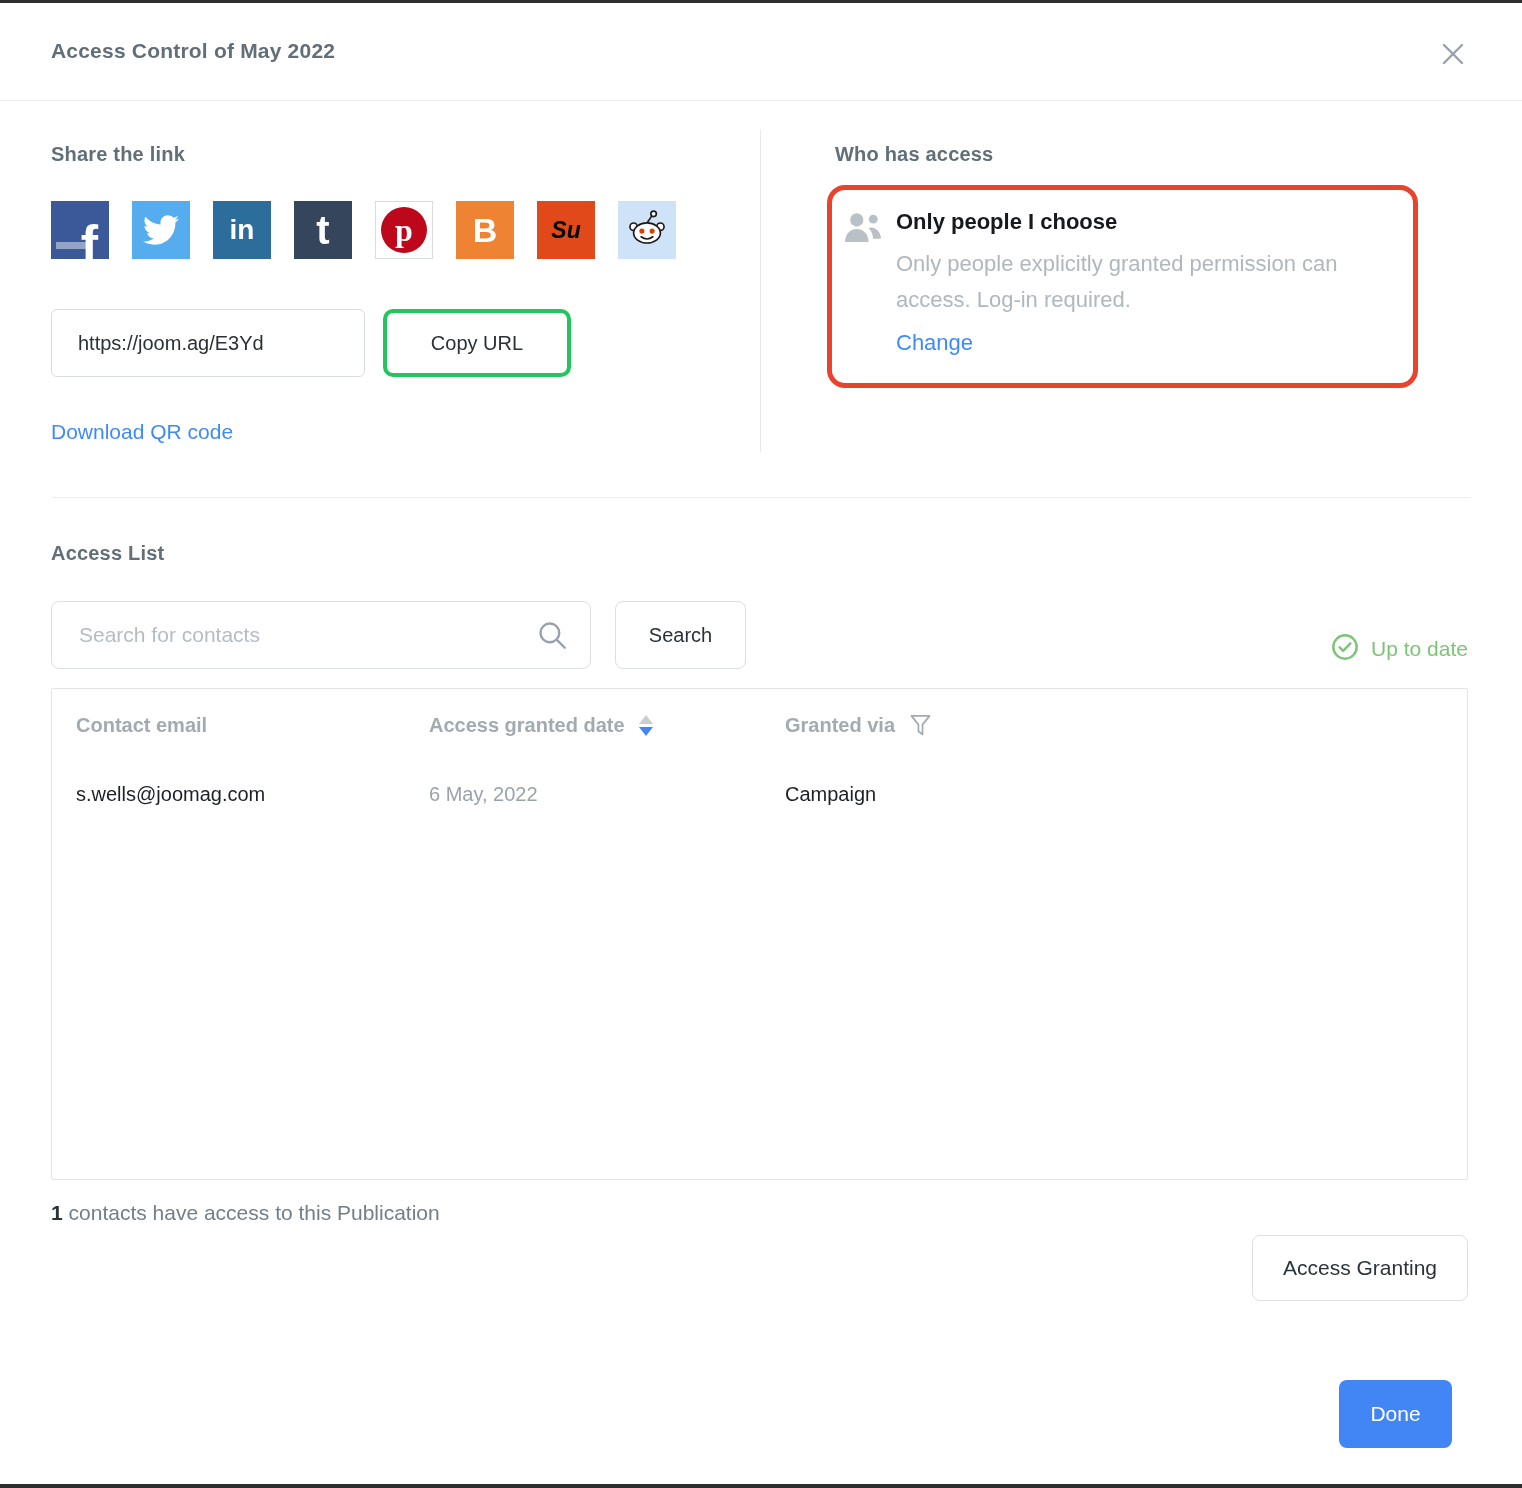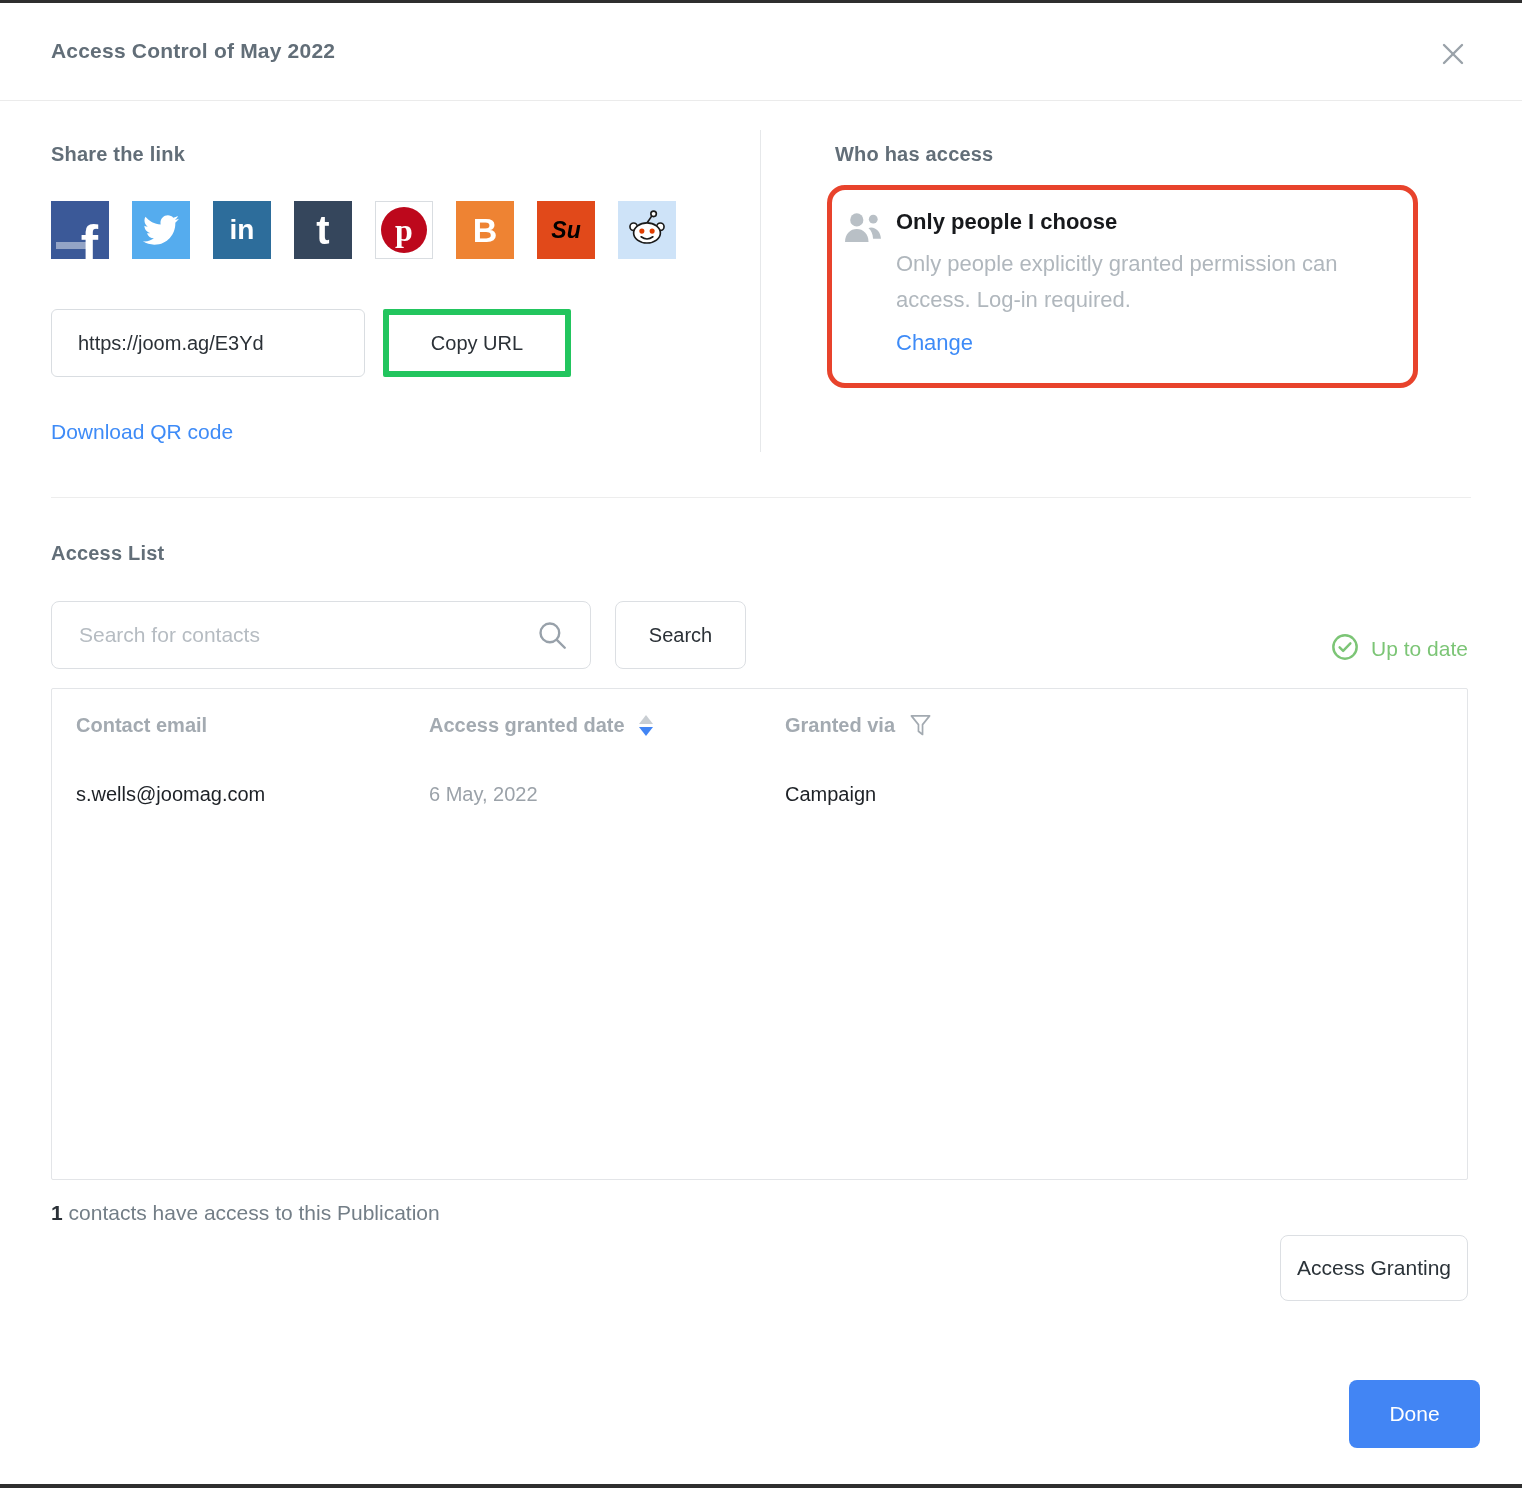--- a/index.html
+++ b/index.html
@@ -34,21 +34,21 @@
   .pinterest .glyph { width:46px; height:46px; border-radius:50%; background:#bd081c;
     display:flex; align-items:center; justify-content:center; font-size:32px;
     font-family:"Liberation Serif", serif; }
   .blogger .glyph { font-size:34px; }
   .stumbleupon .glyph { font-size:23px; font-style:italic; }
 
   .url-input { position:absolute; left:51px; top:309px; width:314px; height:68px;
     border:1px solid #d9dde1; border-radius:6px; padding:0 26px; font-size:20px;
     color:#2b3137; font-family:"Liberation Sans", sans-serif; outline:none; }
   .copy-btn { position:absolute; left:383px; top:309px; width:188px; height:68px;
-    background:#fff; border:6px solid #22c55e; border-radius:2px; font-size:20px;
+    background:#fff; border:4px solid #22c55e; border-radius:10px; font-size:20px;
     color:#2b3137; cursor:pointer; font-family:"Liberation Sans", sans-serif; }
   .qr-link { position:absolute; left:51px; top:420px; font-size:21px; color:#3e8bf7;
     cursor:pointer; }
 
   .v-divider { position:absolute; left:760px; top:130px; height:322px; width:1px;
     background:#e6e8ea; }
   .h-divider { position:absolute; left:51px; top:497px; width:1420px; height:1px;
     background:#ededed; }
 
   
@@ -93,24 +93,24 @@
     cursor:pointer; }
   .sort-up { width:0; height:0; border-left:7px solid transparent;
     border-right:7px solid transparent; border-bottom:9px solid #c9ced3; }
   .sort-down { width:0; height:0; border-left:7px solid transparent;
     border-right:7px solid transparent; border-top:9px solid #4285f4; margin-top:3px; }
   .filter-icon { display:inline-flex; cursor:pointer; }
 
   
   .summary { position:absolute; left:51px; top:1201px; font-size:21px; color:#737e87; }
   .summary b { color:#2b3137; font-weight:700; }
-  .grant-btn { position:absolute; right:54px; top:1235px; width:188px; height:66px;
+  .grant-btn { position:absolute; right:54px; top:1235px; width:216px; height:66px;
     background:#fff; border:1px solid #dcdfe3; border-radius:8px; font-size:21px;
     color:#2b3339; cursor:pointer; font-family:"Liberation Sans", sans-serif; }
-  .done-btn { position:absolute; right:42px; top:1380px; width:131px; height:68px;
+  .done-btn { position:absolute; right:70px; top:1380px; width:113px; height:68px;
     background:#4285f4; border:none; border-radius:8px; font-size:21px; color:#fff;
     cursor:pointer; font-family:"Liberation Sans", sans-serif; }
 </style>
 </head>
 <body>
 
 <div class="stage">
   <div class="edge-bar edge-top"></div>
 
   <div class="modal-header">

